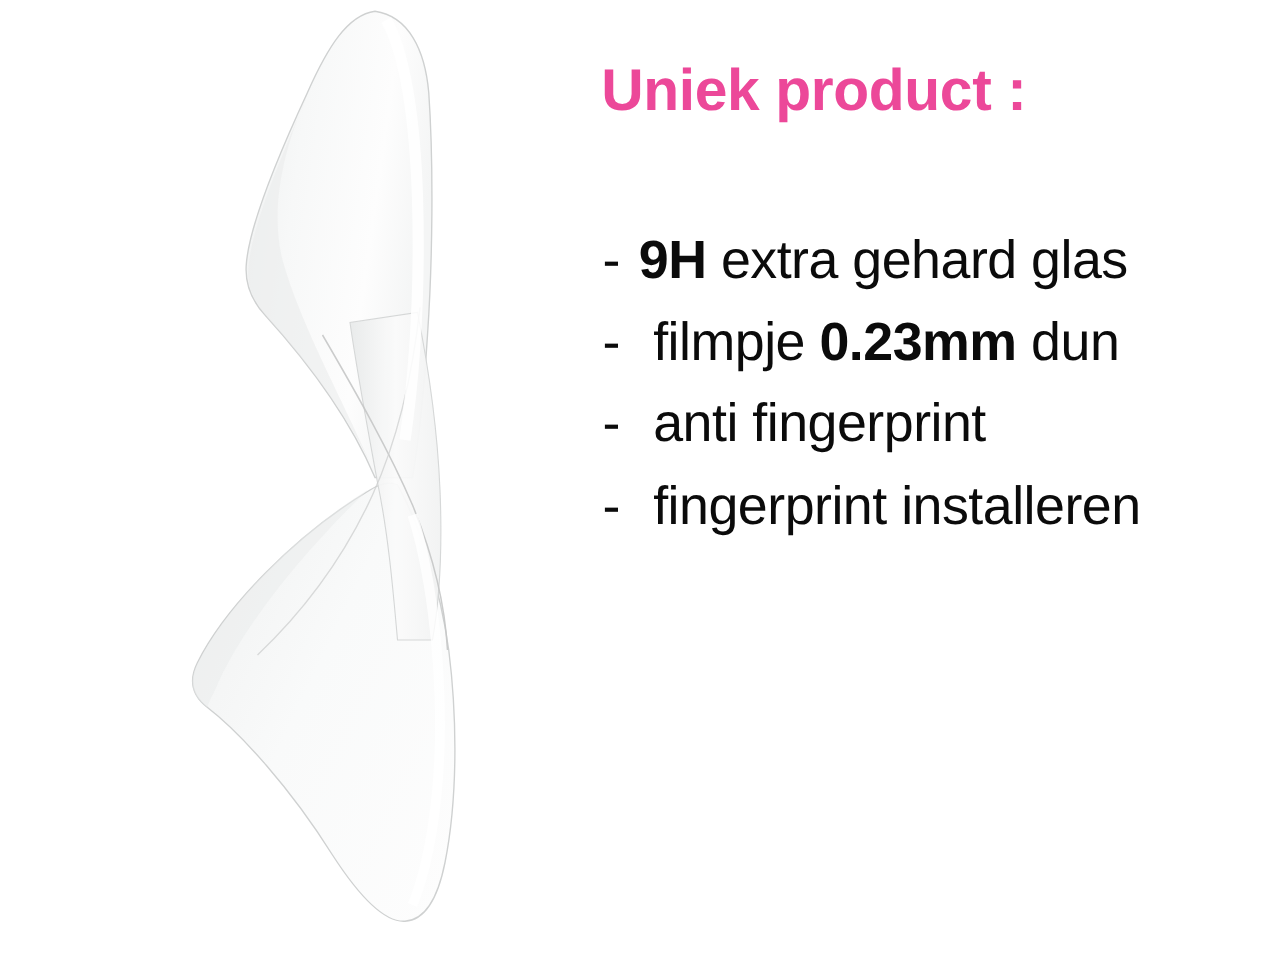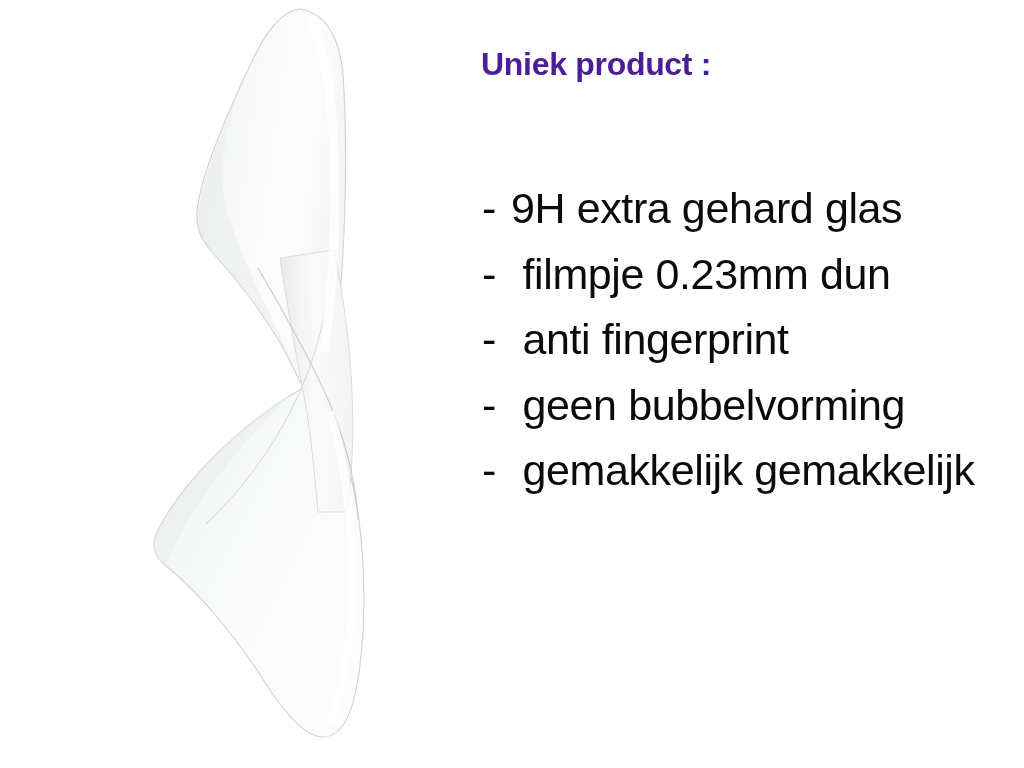--- a/index.html
+++ b/index.html
@@ -43,23 +43,23 @@
     left: 470px;
     top: 0;
     width: 554px;
     height: 768px;
   }
 
   .panel-title {
     position: absolute;
     left: 11px;
     top: 48px;
-    font-size: 32px;
+    font-size: 47px;
     font-weight: bold;
-    color: #4c1d95;
+    color: #ec4899;
     letter-spacing: -0.3px;
     white-space: nowrap;
     line-height: 1;
   }
 
   .feature-list {
     position: absolute;
     left: 0;
     top: 176px;
     width: 554px;
@@ -77,21 +77,21 @@
     letter-spacing: -0.4px;
   }
   .bullet-dash {
     display: inline-block;
     width: 29px;
     padding-left: 12px;
     color: #0b0b0b;
   }
   .feature-item.is-bold .bullet-dash,
   .feature-item .accent {
-    font-weight: normal;
+    font-weight: bold;
   }
   .feature-text {
     display: inline;
     text-align: right;
   }
 </style>
 </head>
 <body>
 
 <div id="promo-slide">
@@ -175,23 +175,20 @@
 
       <li class="feature-item">
         <span class="bullet-dash">-</span><span class="feature-text"> filmpje </span><span class="accent">0.23mm</span><span class="feature-text"> dun</span>
       </li>
 
       <li class="feature-item">
         <span class="bullet-dash">-</span><span class="feature-text"> anti fingerprint</span>
       </li>
 
 
-      <li class="feature-item">
-        <span class="bullet-dash">-</span><span class="feature-text"> geen bubbelvorming</span>
-      </li>
 
       <li class="feature-item">
-        <span class="bullet-dash">-</span><span class="feature-text"> gemakkelijk gemakkelijk</span>
+        <span class="bullet-dash">-</span><span class="feature-text"> fingerprint installeren</span>
       </li>
 
     </ul>
   </div>
 </div>
 
 </body></html>

